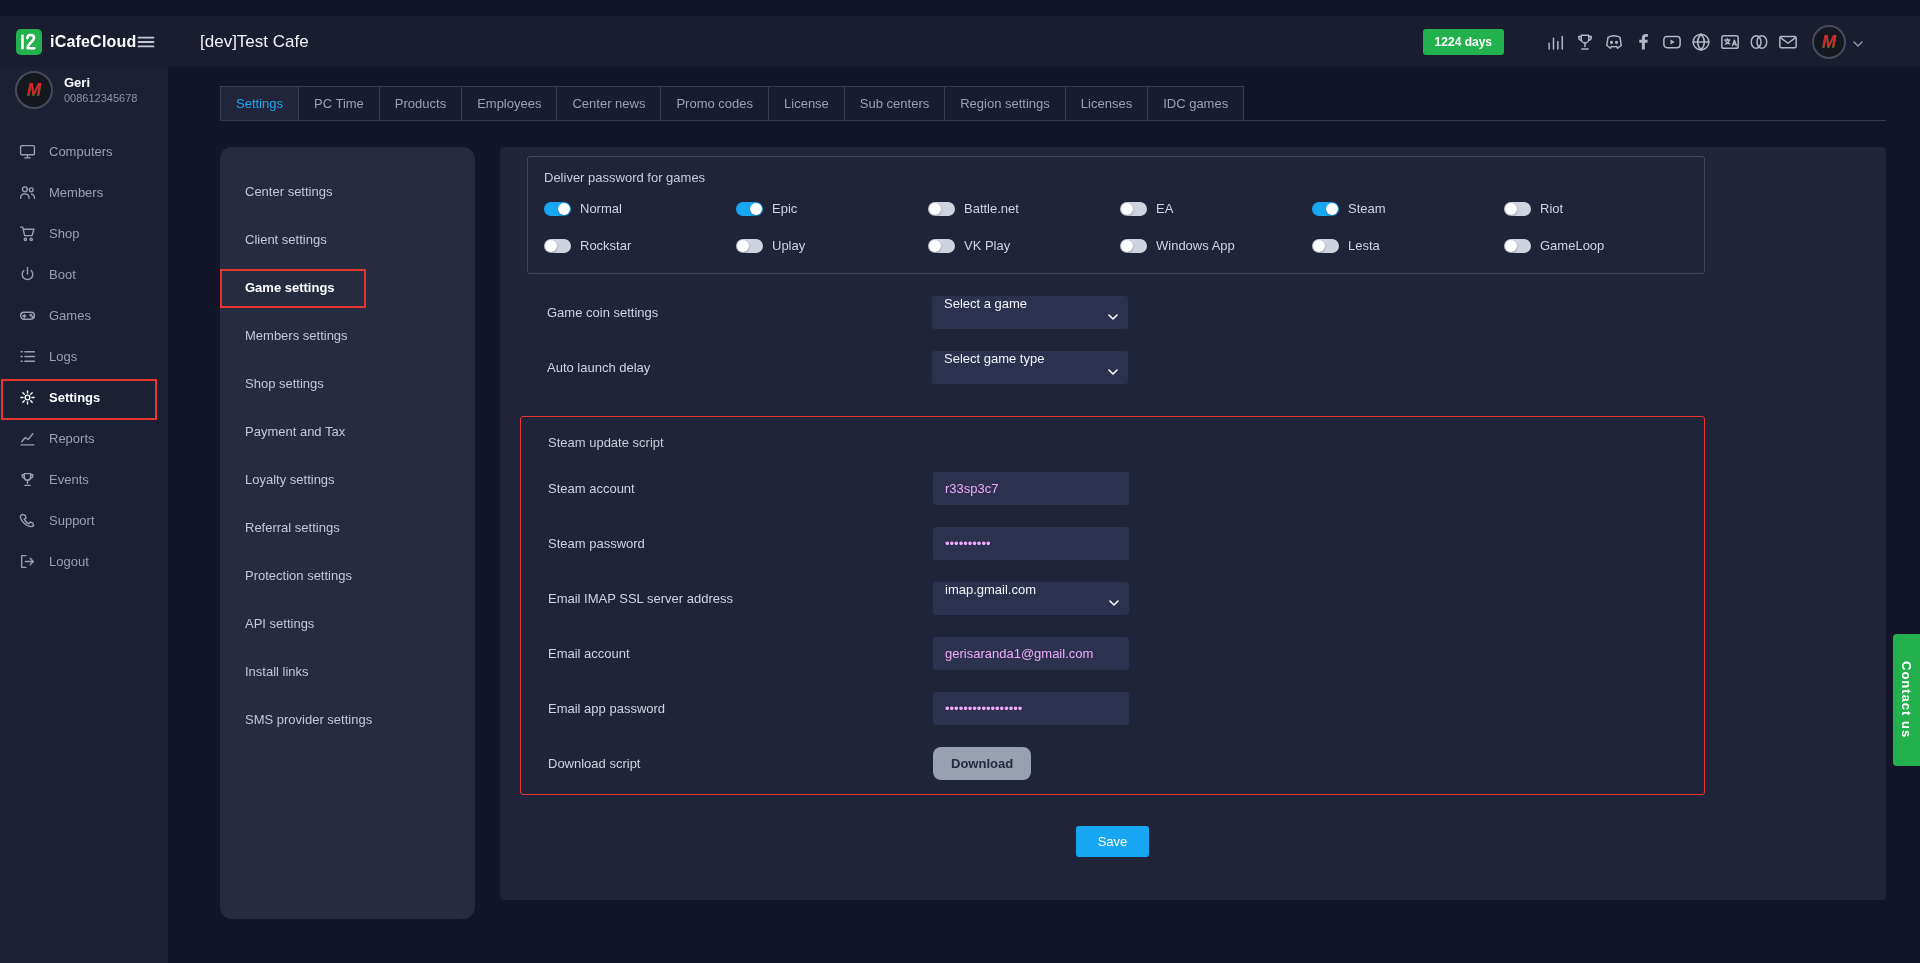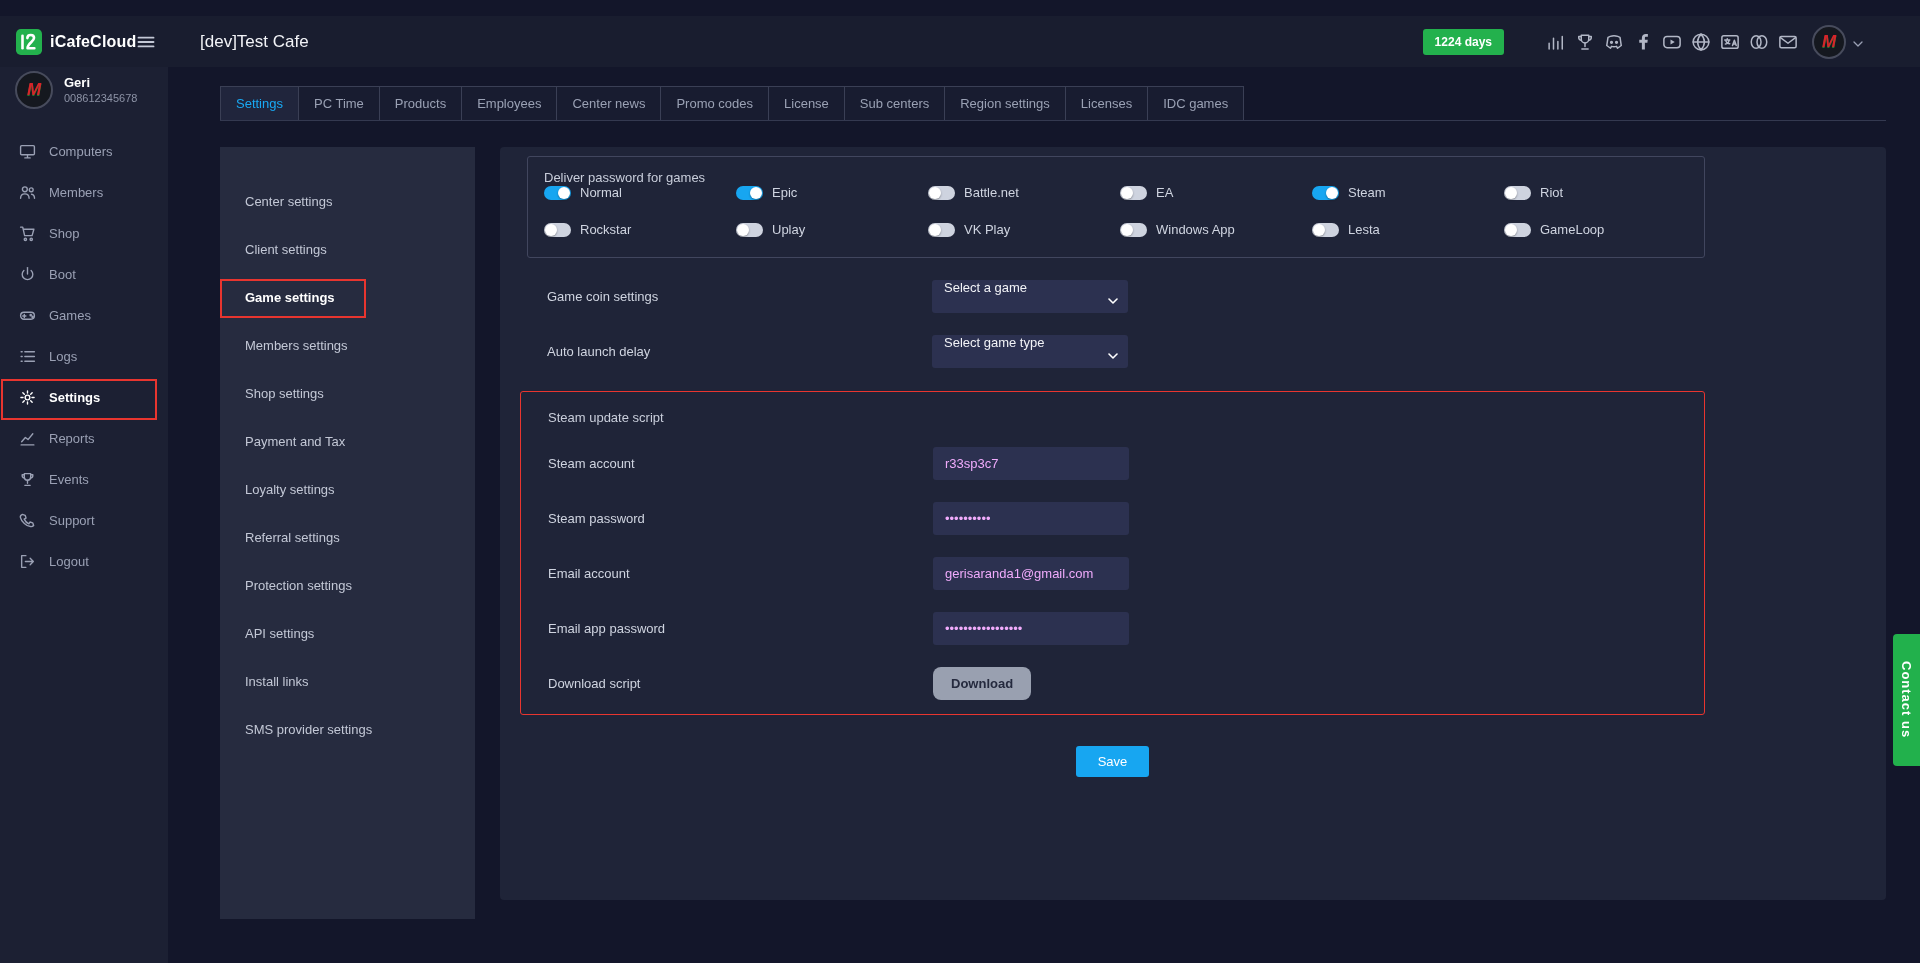--- a/index.html
+++ b/index.html
@@ -40,45 +40,45 @@
   .side-item.selected::after{content:"";position:absolute;left:1px;top:2px;width:152px;height:37px;border:2px solid #e8352f;pointer-events:none}
 
   
   .content{position:absolute;left:168px;top:51px;right:0;bottom:0;background:#13162a}
   .tabs-row{margin:35px 34px 0 52px;display:flex;border-bottom:1px solid #343950}
   .tab{border:1px solid #3a3f55;border-bottom:none;padding:0 15px;height:34px;line-height:33px;font-size:13px;color:#9aa1b4;cursor:pointer;margin-right:-1px;white-space:nowrap;background:#181c30}
   .tab.active{color:#19a9f3;background:#20253c}
 
   .layout{display:flex;margin:26px 34px 0 52px;gap:25px;align-items:flex-start}
 
-  .settings-nav{width:255px;min-height:772px;background:#262b3f;border-radius:0;padding-top:30px;flex:none}
+  .settings-nav{width:255px;min-height:772px;background:#262b3f;border-radius:12px;padding-top:20px;flex:none}
   .nav-item{height:48px;display:flex;align-items:center;padding-left:25px;color:#c3c8d6;font-size:13px;cursor:pointer;position:relative}
   .nav-item.highlighted{color:#fff;font-weight:bold}
   .nav-item.highlighted::after{content:"";position:absolute;left:0;top:6px;width:142px;height:35px;border:2px solid #e8352f;pointer-events:none}
 
   .main-panel{flex:1;min-height:753px;background:#1f2438;border-radius:4px;padding-top:9px}
 
   .deliver-box{margin:0 181px 0 27px;border:1px solid #41465e;border-radius:3px;padding:13px 0 20px 16px}
-  .box-title{color:#c9cedb;font-size:13px;}
+  .box-title{color:#c9cedb;font-size:13px;margin-bottom:16px}
   .toggle-grid{display:grid;grid-template-columns:repeat(6,192px);row-gap:22px}
   .toggle-item{display:flex;align-items:center;gap:9px;cursor:pointer}
   .toggle{width:27px;height:14px;border-radius:7px;background:#ced3df;position:relative;display:inline-block;flex:none;cursor:pointer}
   .toggle::after{content:"";position:absolute;width:12px;height:12px;border-radius:50%;background:#fff;top:1px;left:1px;box-shadow:0 1px 2px rgba(0,0,0,.35)}
   .toggle.on{background:#17a6f1}
   .toggle.on::after{left:14px}
   .toggle-label{color:#cfd4e0;font-size:13px}
 
   .form-row{display:flex;align-items:center;margin:22px 0 0 47px;height:33px}
   .row-label{width:385px;color:#cfd4e0;font-size:13px;flex:none}
   .tinput{width:196px;height:33px;background:#2c3150;border:none;border-radius:3px;color:#f0abfc;padding:0 12px;font-size:13px;outline:none}
   .select{width:196px;height:33px;background:#2c3150;border-radius:3px;color:#f2f3f7;display:flex;align-items:flex-start;padding:0 26px 0 12px;position:relative;font-size:13px;cursor:pointer}
   .select .chev{position:absolute;right:10px;top:13px;width:10px;height:7px}
   .select .chev svg{width:10px;height:7px;stroke:#fff;stroke-width:1.6}
 
-  .steam-box{margin:23px 181px 0 20px;border:1px solid #e8352f;border-radius:3px;padding:18px 0 14px 27px}
+  .steam-box{margin:32px 181px 0 20px;border:1px solid #e8352f;border-radius:3px;padding:18px 0 14px 27px}
   .steam-box .box-title{margin-bottom:22px}
   .steam-box .form-row{margin-left:0}
   .steam-box .form-row:first-of-type{margin-top:0}
 
   .download-btn{background:#99a0b0;color:#252a3e;border:none;border-radius:8px;height:33px;padding:0 18px;font-size:13px;font-weight:bold;cursor:pointer}
 
   .save-row{width:1185px;margin:31px 0 0 20px;display:flex;justify-content:center;padding-bottom:36px}
   .save-btn{background:#17a6f1;color:#fff;border:none;border-radius:3px;height:31px;padding:0 22px;font-size:13px;cursor:pointer}
 
   .contact-tab{position:absolute;right:0;top:634px;width:27px;height:132px;background:#22b14c;color:#fff;border-radius:4px 0 0 4px;writing-mode:vertical-rl;display:flex;align-items:center;justify-content:center;font-size:13px;font-weight:bold;letter-spacing:1px;cursor:pointer;z-index:7}
@@ -382,20 +382,29 @@
         <div class="form-row">
           <span class="row-label">Steam account</span>
           <input class="tinput" type="text" value="r33sp3c7" style="">
         </div>
 
         <div class="form-row">
           <span class="row-label">Steam password</span>
           <input class="tinput" type="text" value="••••••••••" style="">
         </div>
 
+        <div class="form-row">
+          <span class="row-label">Email IMAP SSL server address</span>
+          <div class="select">
+            <span>imap.gmail.com</span>
+            <span class="chev"><svg viewBox="0 0 10 7">
+                  <path d="M1 1l4 4 4-4"></path>
+                </svg></span>
+          </div>
+        </div>
 
         <div class="form-row">
           <span class="row-label">Email account</span>
           <input class="tinput" type="text" value="gerisaranda1@gmail.com" style="">
         </div>
 
         <div class="form-row">
           <span class="row-label">Email app password</span>
           <input class="tinput" type="text" value="•••••••••••••••••" style="">
         </div>

